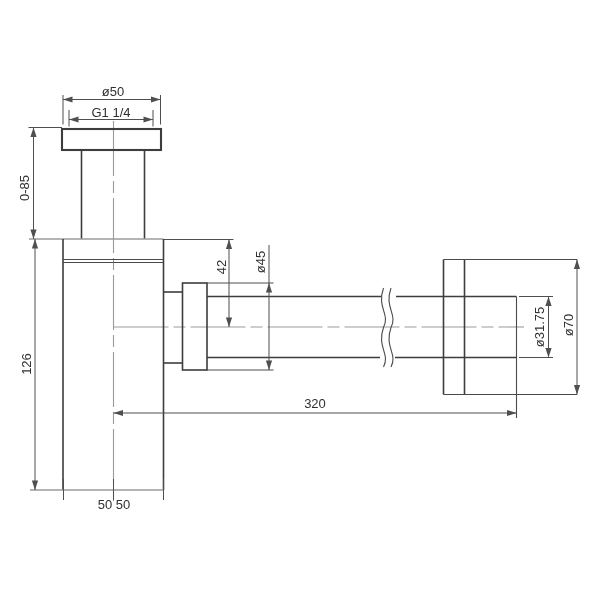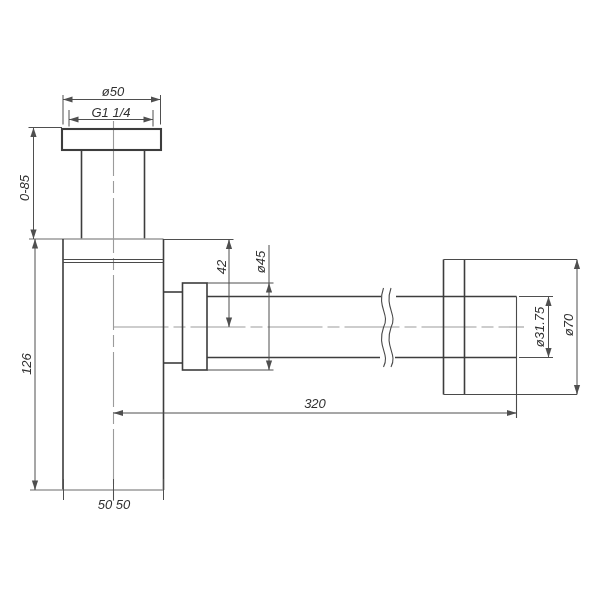--- a/index.html
+++ b/index.html
@@ -9,21 +9,20 @@
     height: 600px;
     background: #ffffff;
     font-family: "Liberation Sans", sans-serif;
   }
   .canvas-wrap {
     position: relative;
     width: 600px;
     height: 600px;
     background: #0ea5e9;
     overflow: hidden;
-    font-style: italic;
   }
   svg { display: block; }
   
   .s  { stroke: #3d3d3d; stroke-width: 1.6; fill: none; }
   .s-heavy { stroke: #3d3d3d; stroke-width: 2.1; fill: none; }
   .s-thin  { stroke: #4a4a4a; stroke-width: 1.1; fill: none; }
   
   .g  { stroke: #9b9b9b; stroke-width: 1.4; fill: none; }
   .cl { stroke: #9b9b9b; stroke-width: 1.1; fill: none; stroke-dasharray: 55 5 12 5; }
   

